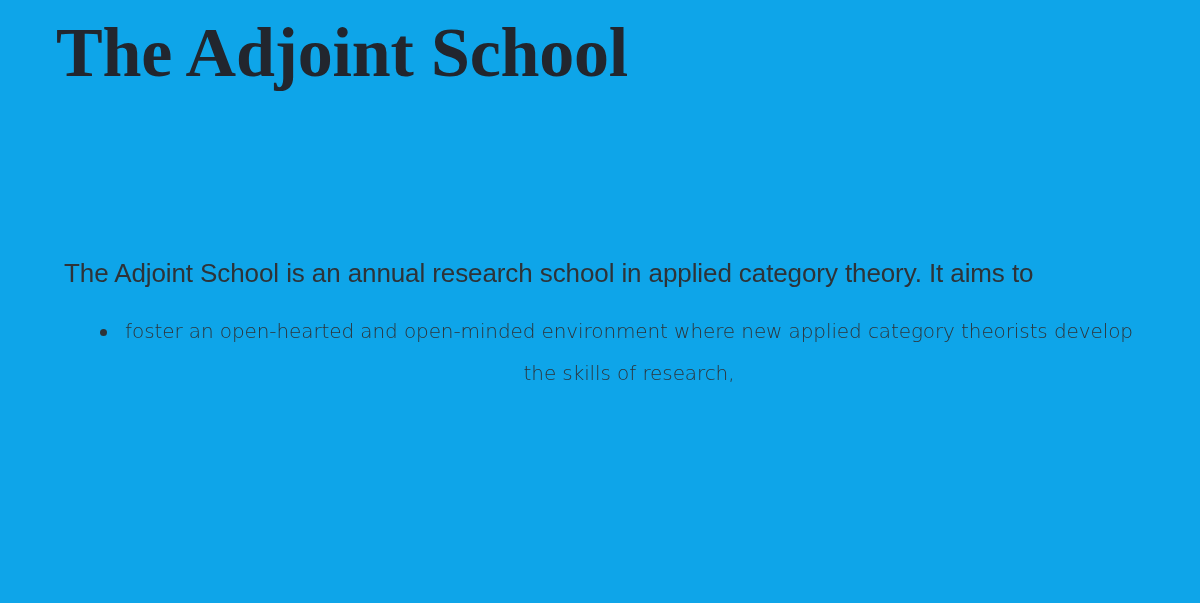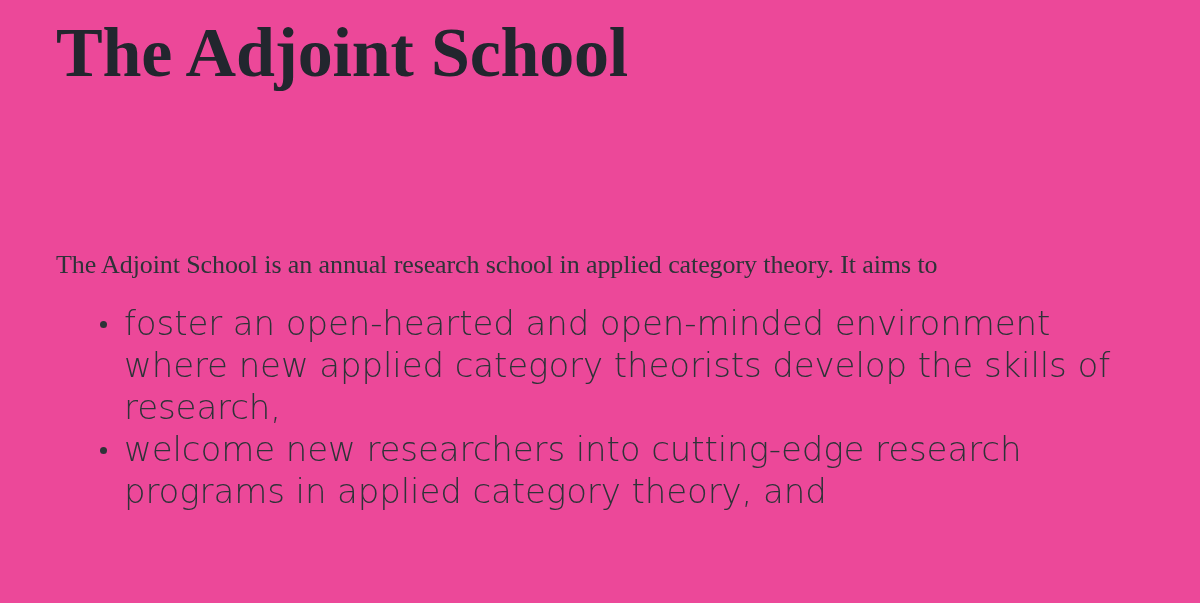--- a/index.html
+++ b/index.html
@@ -13,21 +13,21 @@
     background: #ffffff;
     font-family: "Liberation Sans", "DejaVu Sans", sans-serif;
     -webkit-font-smoothing: antialiased;
     overflow: hidden;
   }
 
   .page {
     position: relative;
     width: 1200px;
     height: 603px;
-    background: #ec4899;
+    background: #0ea5e9;
     box-sizing: border-box;
   }
 
   
   .page-title {
     position: absolute;
     left: 56px;
     top: 14px;
     margin: 0;
     font-family: "Liberation Serif", "DejaVu Serif", serif;
@@ -41,47 +41,48 @@
 
   
   .content {
     position: absolute;
     left: 56px;
     top: 244px;
     width: 1100px;
   }
 
   .intro {
-    margin: 0;
-    font-family: Liberation Serif, serif;
+    margin: 8px;
+    font-family: Liberation Sans, sans-serif;
     font-weight: 300;
     font-size: 26px;
     line-height: 42px;
     color: #2e3338;
     letter-spacing: -0.1px;
     white-space: nowrap;
   }
 
   .aims-list {
     margin: 16px 0 0 0;
     padding: 0;
     list-style: none;
   }
 
   .aim-item {
     position: relative;
     padding-left: 68px;
     margin: 0;
     font-family: "DejaVu Sans", "Liberation Sans", sans-serif;
     font-weight: 300;
-    font-size: 34px;
+    font-size: 20px;
     line-height: 42px;
     color: #2e3338;
     letter-spacing: -0.1px;
     max-width: 1000px;
+    text-align: center;
   }
 
   .aim-item .bullet-dot {
     position: absolute;
     left: 44px;
     top: 19px;
     width: 7px;
     height: 7px;
     border-radius: 50%;
     background: #2e3338;
@@ -107,21 +108,17 @@
 
     <p class="intro">The Adjoint School is an annual research school in applied category theory. It aims to</p>
 
     <ul class="aims-list">
 
       <li class="aim-item wrap-1">
         <span class="bullet-dot"></span>
         <span class="aim-text">foster an open-hearted and open-minded environment where new applied category theorists develop the skills of research,</span>
       </li>
 
-      <li class="aim-item wrap-2">
-        <span class="bullet-dot"></span>
-        <span class="aim-text">welcome new researchers into cutting-edge research programs in applied category theory, and</span>
-      </li>
 
 
     </ul>
   </div>
 </div>
 
 </body></html>

